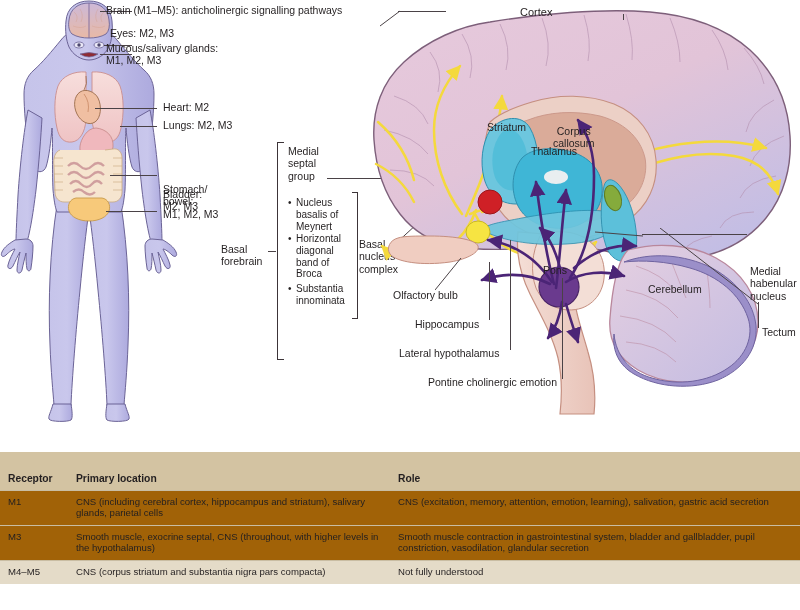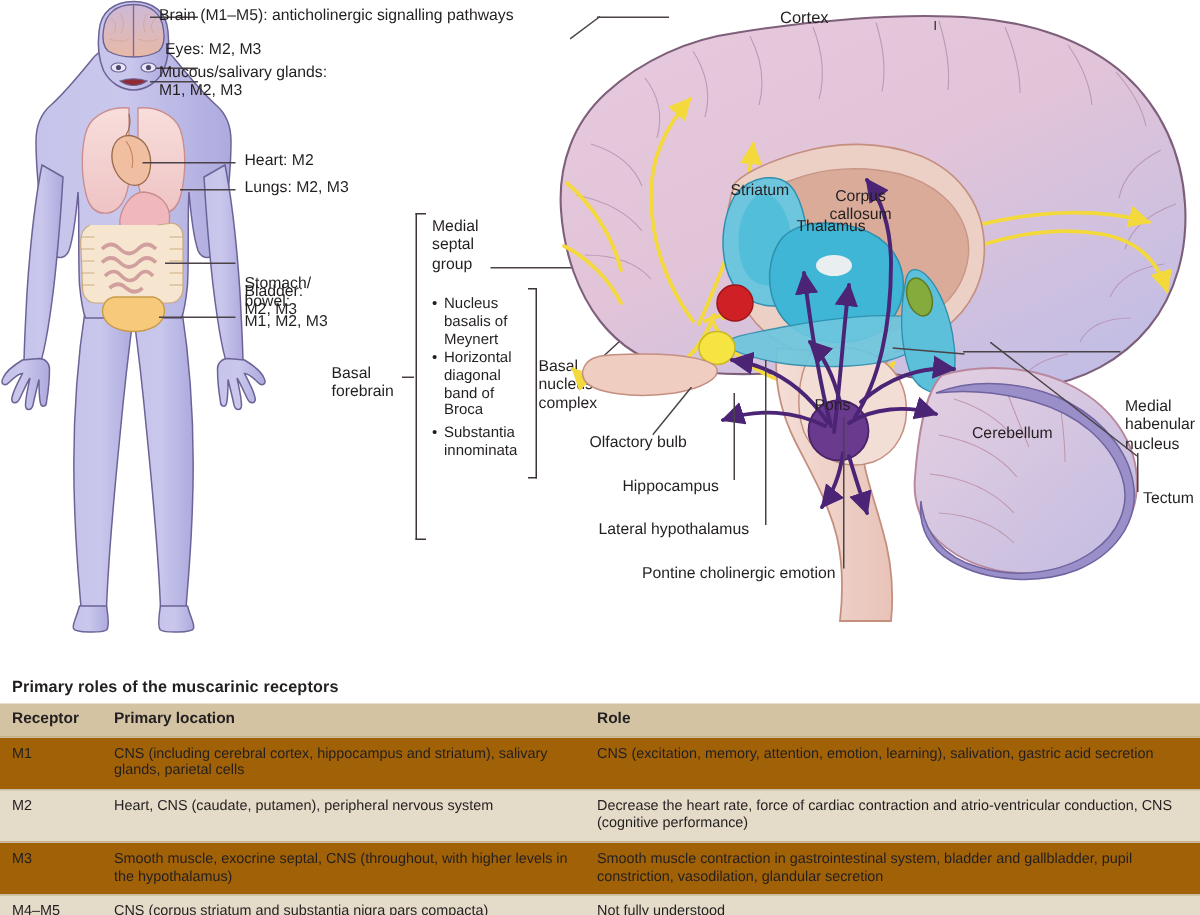--- a/index.html
+++ b/index.html
@@ -46,21 +46,21 @@
     font-size: 10.8px; font-weight: bold; color: #231f20;
     padding: 0 0 5px 8px; letter-spacing: .1px;
   }
   table.mt { width: 800px; border-collapse: collapse; table-layout: fixed; }
   table.mt th, table.mt td {
     text-align: left; vertical-align: top;
     padding: 5px 8px 6px 8px;
     font-size: 9.6px; line-height: 11.6px;
     color: #231f20;
   }
-  table.mt thead th { background: #d3c3a2; font-weight: bold; font-size: 10.3px; padding-top:5px; padding-bottom:5px;}
+  table.mt thead th { background: #d3c3a2; font-weight: bold; font-size: 10.3px; padding-top:21px; padding-bottom:5px;}
   table.mt tbody tr { background: #a16207; }
   table.mt tbody tr.alt { background: #e4dbc8; }
   table.mt tbody td { border-top: 1px solid #c9bda3; }
   col.c1 { width: 68px; }
   col.c2 { width: 322px; }
   col.c3 { width: 410px; }
 </style>
 </head>
 <body>
 
@@ -404,45 +404,39 @@
   </div>
   <div class="ld v" style="left:758px; top:302px; height:26px;"></div>
   <div class="diag" style="left:660px; top:228px; width:100px; height:78px;">
     <svg width="100" height="78">
         <line x1="0" y1="0" x2="98" y2="76" stroke="#4a4246" stroke-width="1"></line>
       </svg>
   </div>
   <div class="ld v" style="left:623px; top:14px; height:6px;"></div>
 
   <div id="table-wrap">
-    <div id="tbl-title">Primary roles of the muscarinic receptors</div>
     <table class="mt">
       <colgroup>
           <col class="c1">
           <col class="c2">
           <col class="c3">
         </colgroup>
       <thead>
         <tr>
           <th>Receptor</th>
           <th>Primary location</th>
           <th>Role</th>
         </tr>
       </thead>
       <tbody>
         <tr>
           <td>M1</td>
           <td>CNS (including cerebral cortex, hippocampus and striatum), salivary glands, parietal cells</td>
           <td>CNS (excitation, memory, attention, emotion, learning), salivation, gastric acid secretion</td>
         </tr>
-        <tr class="alt">
-          <td>M2</td>
-          <td>Heart, CNS (caudate, putamen), peripheral nervous system</td>
-          <td>Decrease the heart rate, force of cardiac contraction and atrio-ventricular conduction, CNS (cognitive performance)</td>
-        </tr>
         <tr>
           <td>M3</td>
           <td>Smooth muscle, exocrine septal, CNS (throughout, with higher levels in the hypothalamus)</td>
           <td>Smooth muscle contraction in gastrointestinal system, bladder and gallbladder, pupil constriction, vasodilation, glandular secretion</td>
         </tr>
         <tr class="alt">
           <td>M4–M5</td>
           <td>CNS (corpus striatum and substantia nigra pars compacta)</td>
           <td>Not fully understood</td>
         </tr>

